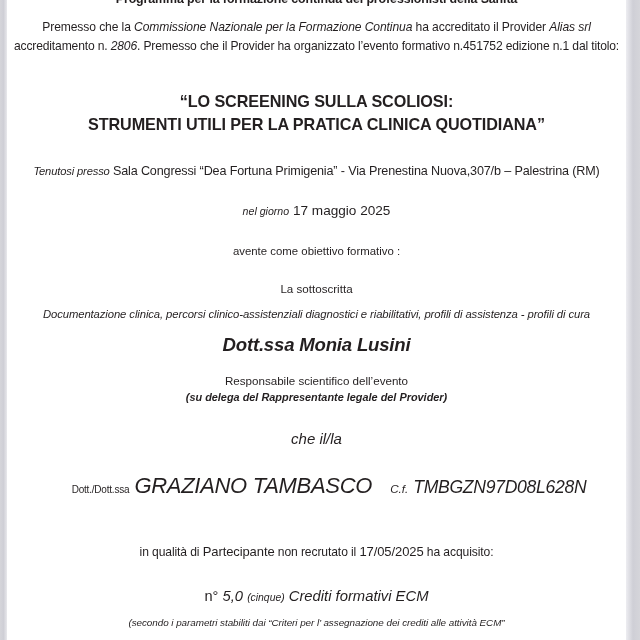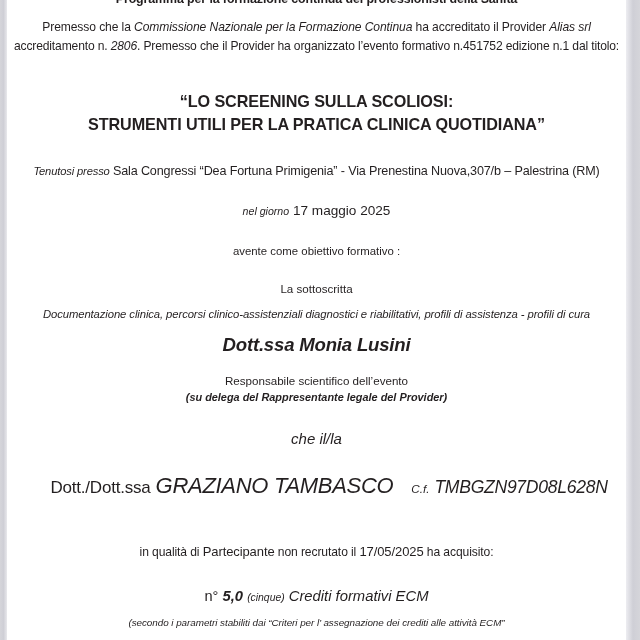--- a/index.html
+++ b/index.html
@@ -143,21 +143,21 @@
     font-style: italic;
     margin-top: 24px;
     text-align: center;
   }
 
   .t-part {
     margin-top: 22px;
     white-space: nowrap;
   }
   .t-part .pre {
-    font-size: 17px;
+    font-size: 10px;
     letter-spacing: -0.2px;
     padding-left: 25px;
   }
   .t-part .pname {
     font-size: 22px;
     font-style: italic;
     letter-spacing: -0.3px;
     margin-left: 5px;
   }
   .t-part .cflab {
@@ -179,21 +179,20 @@
   }
   .t-qual .b { font-size: 13px; }
 
   .t-credits {
     font-size: 14.6px;
     margin-top: 27px;
   }
   .t-credits .num {
     font-style: italic;
     font-size: 14.8px;
-    font-weight: bold;
   }
   .t-credits .paren {
     font-style: italic;
     font-size: 10.4px;
   }
   .t-credits .lbl {
     font-style: italic;
     font-size: 14.8px;
   }
 

